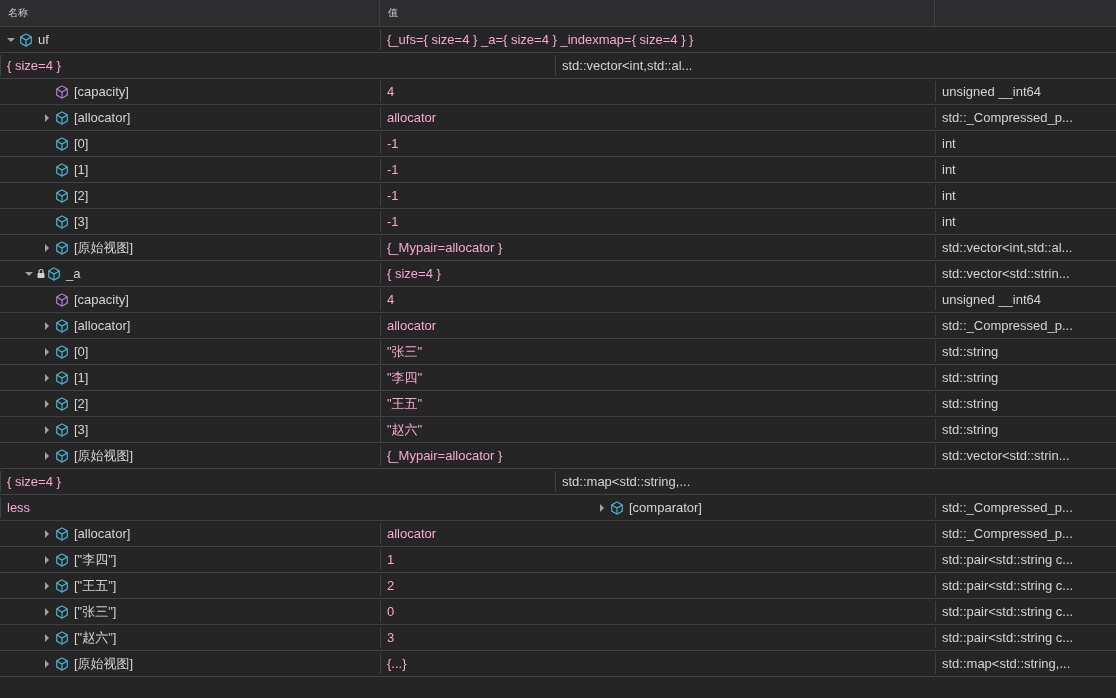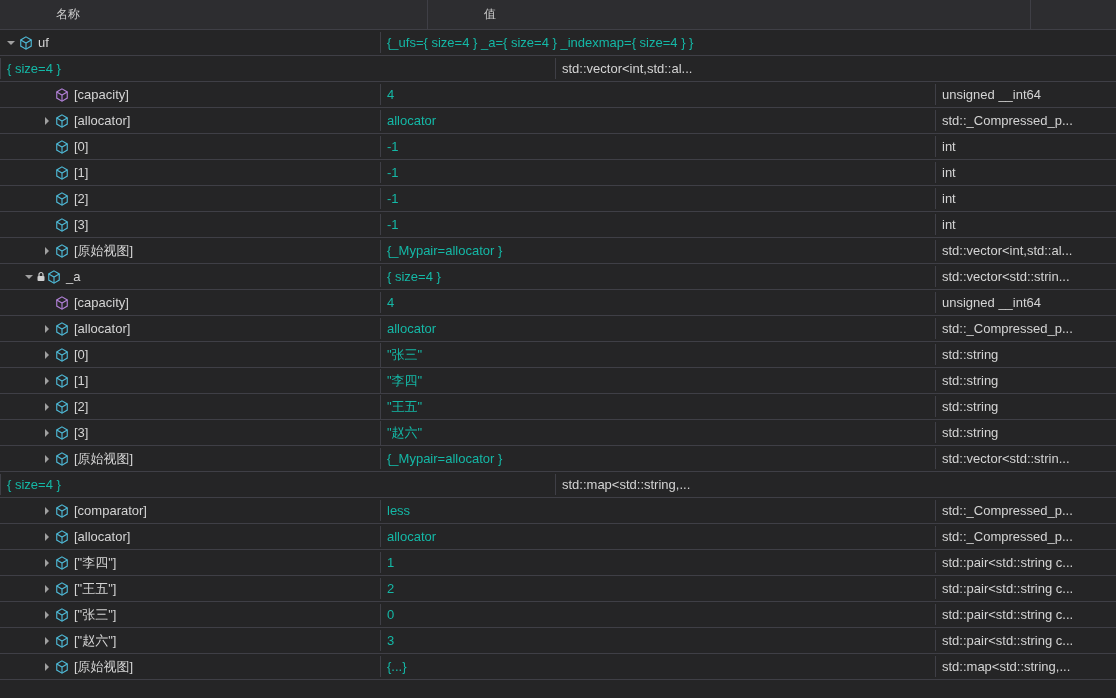--- a/index.html
+++ b/index.html
@@ -16,44 +16,43 @@
   background: #252526;
 }
 .header-row {
   display: flex;
   background: #2d2d30;
   border-bottom: 1px solid #3f3f46;
 }
 .header-cell {
   padding: 6px 8px;
   color: #cccccc;
-  font-size: 12px;
+  font-size: 10px;
   border-right: 1px solid #3f3f46;
-  margin-left: 48px;
 }
 .col-name { width: 380px; }
 .col-value { width: 555px; }
 .col-type { flex: 1; }
 .rows { }
 .row {
   display: flex;
   border-bottom: 1px solid #3f3f46;
   height: 26px;
   align-items: center;
 }
 .cell {
   padding: 3px 6px;
   white-space: nowrap;
   overflow: hidden;
   text-overflow: ellipsis;
   display: flex;
   align-items: center;
 }
 .cell.col-name { gap: 0; }
-.cell.col-value { color: #14b8a6; border-left: 1px solid #3f3f46; }
+.cell.col-value { color: #f9a8d4; border-left: 1px solid #3f3f46; }
 .cell.col-type { color: #d4d4d4; border-left: 1px solid #3f3f46; }
 .indent { display: inline-block; width: 18px; flex-shrink: 0; }
 .expander {
   width: 10px; height: 10px;
   display: inline-flex;
   align-items: center;
   justify-content: center;
   cursor: pointer;
   color: #a0a0a0;
   flex-shrink: 0;
@@ -389,37 +388,37 @@
           <span class="name-text">[原始视图]</span>
         </div>
         <div class="cell col-value ">{_Mypair=allocator }</div>
         <div class="cell col-type">std::vector&lt;std::strin...</div>
       </div>
       <div class="row">
         <div class="cell col-value ">{ size=4 }</div>
         <div class="cell col-type">std::map&lt;std::string,...</div>
       </div>
       <div class="row">
+        <div class="cell col-value ">less</div>
         <div class="cell col-name">
           <span class="indent"></span>
           <span class="indent"></span>
           <span class="expander">
             <svg viewBox="0 0 10 10">
               <path d="M3 1 L7 5 L3 9 Z" fill="#a0a0a0"></path>
             </svg>
           </span>
           <span class="icon">
             <svg viewBox="0 0 16 16">
               <path d="M8 1 L14 4.5 L14 11.5 L8 15 L2 11.5 L2 4.5 Z" fill="none" stroke="#4eb8d5" stroke-width="1.3"></path>
               <path d="M2 4.5 L8 8 L14 4.5 M8 8 L8 15" fill="none" stroke="#4eb8d5" stroke-width="1.3"></path>
             </svg>
           </span>
           <span class="name-text">[comparator]</span>
         </div>
-        <div class="cell col-value ">less</div>
         <div class="cell col-type">std::_Compressed_p...</div>
       </div>
       <div class="row">
         <div class="cell col-name">
           <span class="indent"></span>
           <span class="indent"></span>
           <span class="expander">
             <svg viewBox="0 0 10 10">
               <path d="M3 1 L7 5 L3 9 Z" fill="#a0a0a0"></path>
             </svg>

